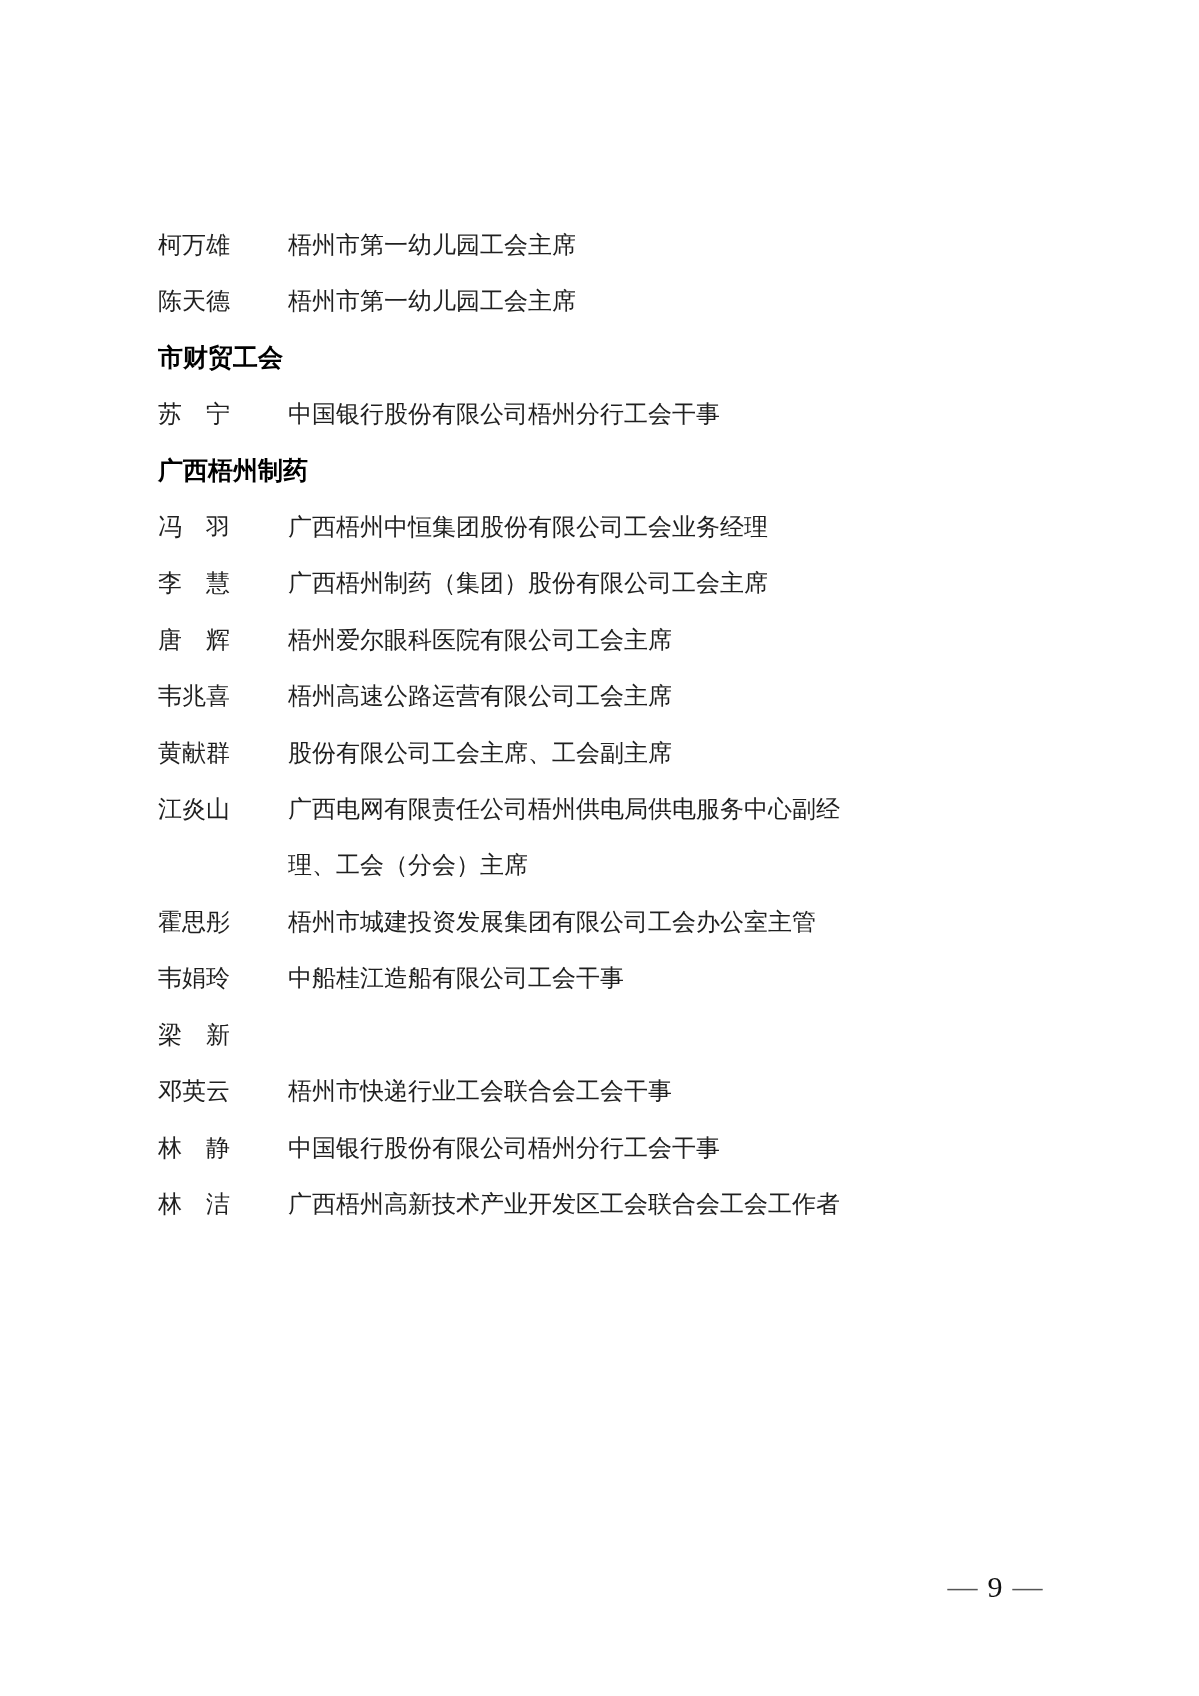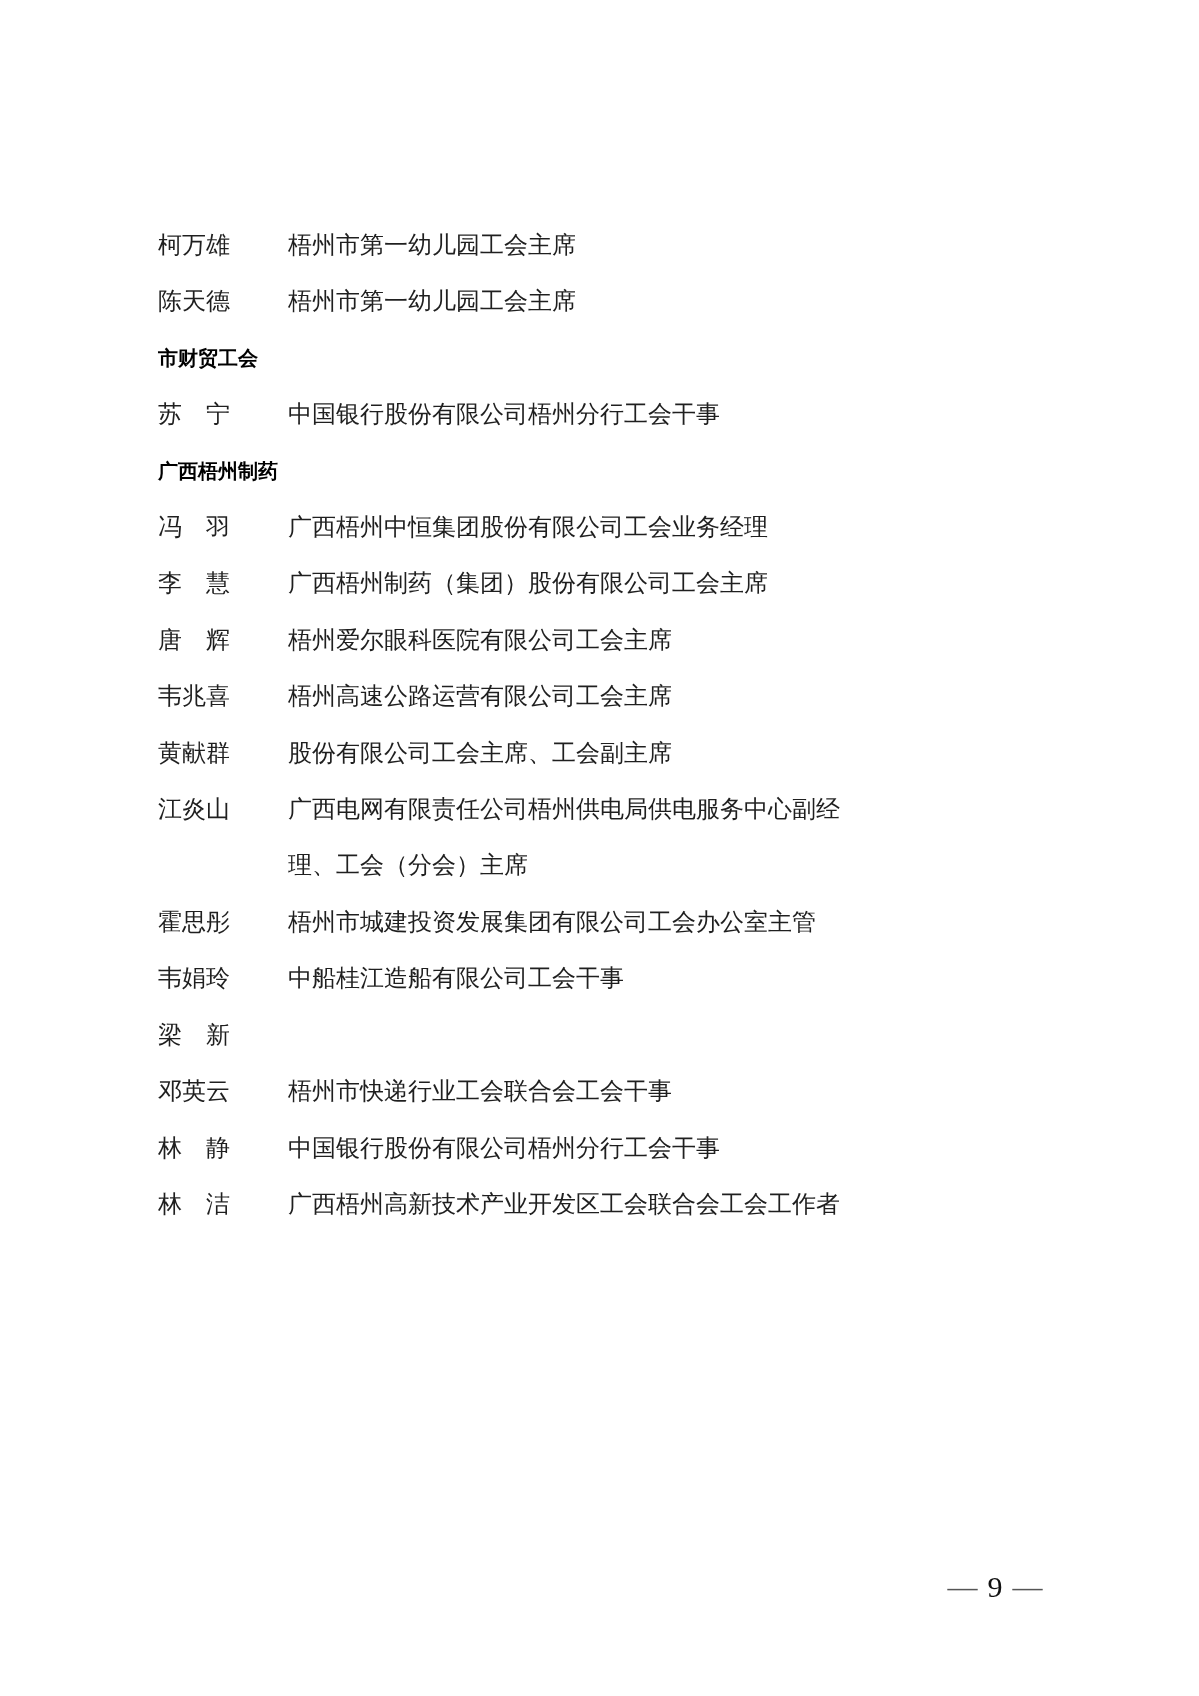--- a/index.html
+++ b/index.html
@@ -33,21 +33,21 @@
     width: 96px;
     flex-shrink: 0;
     margin-right: 34px;
     white-space: pre;
   }
   .title-block { }
   .title-line {
     white-space: nowrap;
   }
   .heading-row {
-    font-size: 20px;
+    font-size: 25px;
     line-height: 56.4px;
     font-family: Liberation Serif, serif;
   }
   .heading {
     font-weight: bold;
     color: #000000;
     white-space: nowrap;
   }
   .footer {
     position: absolute;

